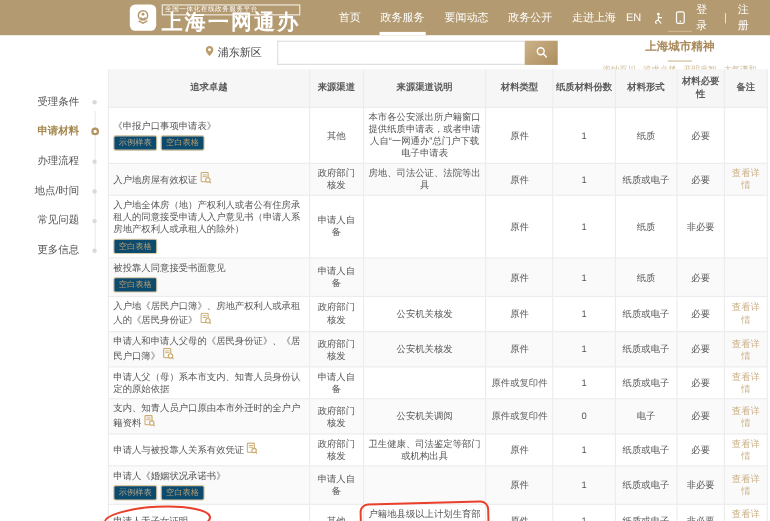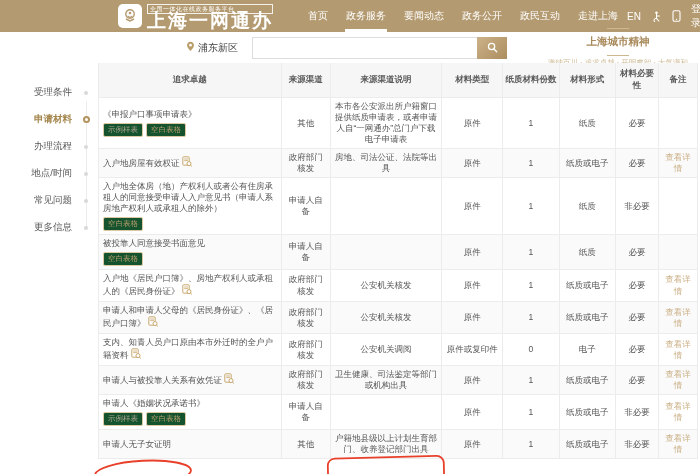--- a/index.html
+++ b/index.html
@@ -44,21 +44,21 @@
 
   
   .table-wrap { flex:1; margin:0 2px 0 2px; }
   table { width:100%; border-collapse:collapse; table-layout:fixed; }
   thead th { background:#f6f6f6; color:#5b5b5b; font-size:8.5px; font-weight:bold; padding:5px 2px; border:1px solid #ececec; border-top:none; }
   tbody td { border:1px solid #ececec; font-size:8.5px; color:#555; padding:3px 4px; text-align:center; vertical-align:middle; line-height:1.3; }
   tbody tr:nth-child(even) { background:#fafafa; }
   td.name-cell { text-align:left; }
   .mat-name { display:inline; }
   .chips { margin-top:3px; display:flex; gap:3px; }
-  .chip { display:inline-block; border:1px solid #dcc9a4; border-radius:2px; padding:1px 4px; font-size:7.5px; color:#b79c6d; background:#14532d; cursor:pointer; white-space:nowrap; }
+  .chip { display:inline-block; border:1px solid #dcc9a4; border-radius:2px; padding:1px 4px; font-size:7.5px; color:#b79c6d; background:#0c4a6e; cursor:pointer; white-space:nowrap; }
   .chip.sample { color:#aba28d; }
   .detail-link { color:#cbb187; cursor:pointer; }
   .preview-icon { display:inline-block; vertical-align:-1px; margin-left:2px; }
 
   col.c1{width:30.5%} col.c2{width:8.2%} col.c3{width:18.6%} col.c4{width:10.2%}
   col.c5{width:9.4%} col.c6{width:9.4%} col.c7{width:7.2%} col.c8{width:6.5%}
 
   
   #overlay { position:absolute; inset:0; width:700px; height:474px; pointer-events:none; }
 </style>
@@ -81,21 +81,20 @@
         <div class="logo-badge">全国一体化在线政务服务平台</div>
         <div class="logo-title">上海一网通办</div>
       </div>
     </div>
 
     <nav class="topnav">
       <span class="nav-item">首页</span>
       <span class="nav-item active">政务服务</span>
       <span class="nav-item">要闻动态</span>
       <span class="nav-item">政务公开</span>
-      <span class="nav-item">政民互动</span>
       <span class="nav-item">走进上海</span>
     </nav>
 
     <div class="top-right">
       <span>EN</span>
       <span class="tr-icon">
         <svg width="11" height="11" viewBox="0 0 12 12">
             <circle cx="6" cy="2" r="1.4" fill="#fff"></circle>
             <path d="M6 3.6 V8 M6 5.5 H9.2 M6 8 L8.6 11 M6 8 C3.4 8 2.4 10.6 4 11.4" stroke="#fff" stroke-width="1.1" fill="none" stroke-linecap="round"></path>
           </svg>
@@ -273,20 +272,30 @@
                   </svg></span></td>
               <td><span>政府部门核发</span></td>
               <td><span>公安机关核发</span></td>
               <td><span>原件</span></td>
               <td><span>1</span></td>
               <td><span>纸质或电子</span></td>
               <td><span>必要</span></td>
               <td><span class="detail-link">查看详情</span></td>
             </tr>
             <tr>
+              <td class="name-cell"><span class="mat-name">申请人父（母）系本市支内、知青人员身份认定的原始依据</span></td>
+              <td><span>申请人自备</span></td>
+              <td><span></span></td>
+              <td><span>原件或复印件</span></td>
+              <td><span>1</span></td>
+              <td><span>纸质或电子</span></td>
+              <td><span>必要</span></td>
+              <td><span class="detail-link">查看详情</span></td>
+            </tr>
+            <tr>
               <td class="name-cell"><span class="mat-name">支内、知青人员户口原由本市外迁时的全户户籍资料</span><span class="preview-icon"><svg width="10" height="11" viewBox="0 0 10 11">
                     <rect x="0.8" y="0.8" width="6.4" height="8.4" rx="0.8" fill="none" stroke="#c9a96e" stroke-width="1"></rect>
                     <path d="M2.2 3 H6 M2.2 4.6 H6" stroke="#c9a96e" stroke-width="0.8"></path>
                     <circle cx="7" cy="7.6" r="2" fill="#fff" stroke="#c9a96e" stroke-width="1"></circle>
                     <path d="M8.4 9 L9.6 10.2" stroke="#c9a96e" stroke-width="1" stroke-linecap="round"></path>
                   </svg></span></td>
               <td><span>政府部门核发</span></td>
               <td><span>公安机关调阅</span></td>
               <td><span>原件或复印件</span></td>
               <td><span>0</span></td>

